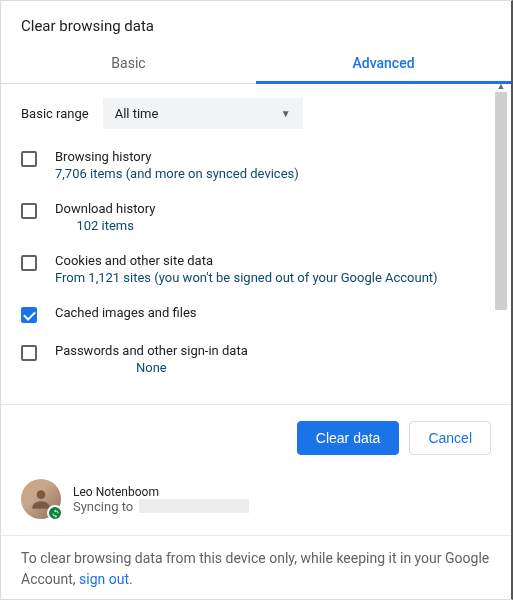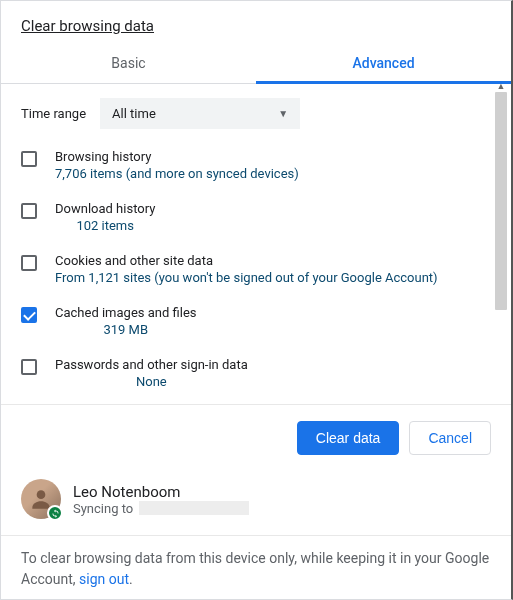--- a/index.html
+++ b/index.html
@@ -15,21 +15,20 @@
   border-right: 2px solid #555;
   position: relative;
 }
 .header {
   padding: 16px 20px 8px 20px;
 }
 .title {
   font-size: 15px;
   font-weight: 400;
   color: #202124;
-  text-decoration: underline;
 }
 .tabs {
   display: flex;
   border-bottom: 1px solid #dadce0;
 }
 .tab {
   flex: 1;
   text-align: center;
   padding: 12px 4px;
   font-size: 14px;
@@ -194,21 +193,21 @@
   width: 16px;
   height: 16px;
   border-radius: 50%;
   background: #0b8043;
   border: 2px solid #fff;
   display: flex;
   align-items: center;
   justify-content: center;
 }
 .avatar-badge svg { width: 9px; height: 9px; }
-.profile-name { font-size: 15px; color: #202124; }
+.profile-name { font-size: 12px; color: #202124; }
 .profile-sync { font-size: 13px; color: #5f6368; display: flex; align-items: center; gap: 6px; }
 .redacted {
   display: inline-block;
   width: 110px;
   height: 14px;
   background: #ededed;
 }
 .divider { height: 1px; background: #e8e8e8; margin: 0 -20px 12px -20px; }
 .notice {
   font-size: 14px;
@@ -227,21 +226,21 @@
 <div class="tabs">
   <div class="tab">Basic</div>
   <div class="tab active">Advanced</div>
 </div>
 
 <div class="scroll-area">
   <div class="scrollbar-arrow sa-top">▲</div>
   <div class="scrollbar"></div>
 
   <div class="time-row">
-    <span class="time-label">Time range</span>
+    <span class="time-label">Basic range</span>
     <div class="dropdown">
       <span>All time</span>
       <span class="arrow">▼</span>
     </div>
   </div>
 
   <div id="items">
       <div class="item-row">
         <div class="checkbox"></div>
         <div class="item-text">
@@ -260,21 +259,20 @@
         <div class="checkbox"></div>
         <div class="item-text">
           <div class="item-title">Cookies and other site data</div>
           <div class="item-sub">From 1,121 sites (you won't be signed out of your Google Account)</div>
         </div>
       </div>
       <div class="item-row">
         <div class="checkbox checked"></div>
         <div class="item-text">
           <div class="item-title">Cached images and files</div>
-          <div class="item-sub">319 MB</div>
         </div>
       </div>
       <div class="item-row">
         <div class="checkbox"></div>
         <div class="item-text">
           <div class="item-title">Passwords and other sign-in data</div>
           <div class="item-sub">None</div>
         </div>
       </div>
     </div>

